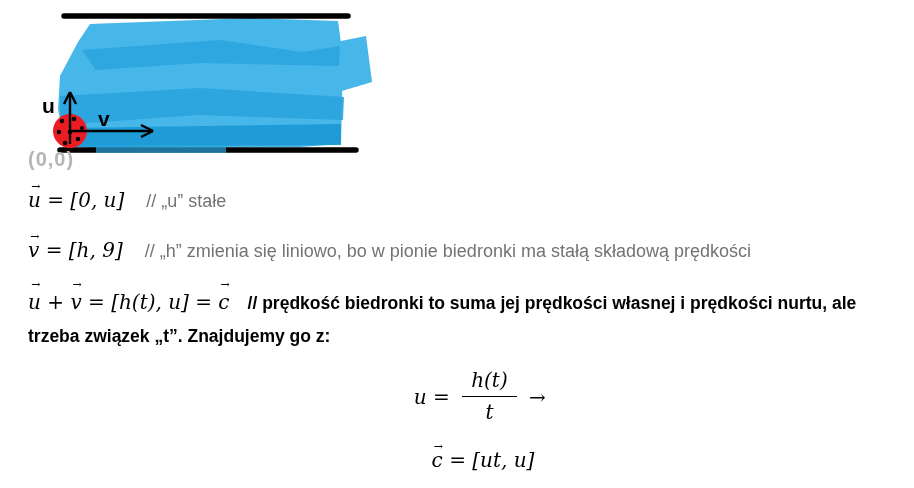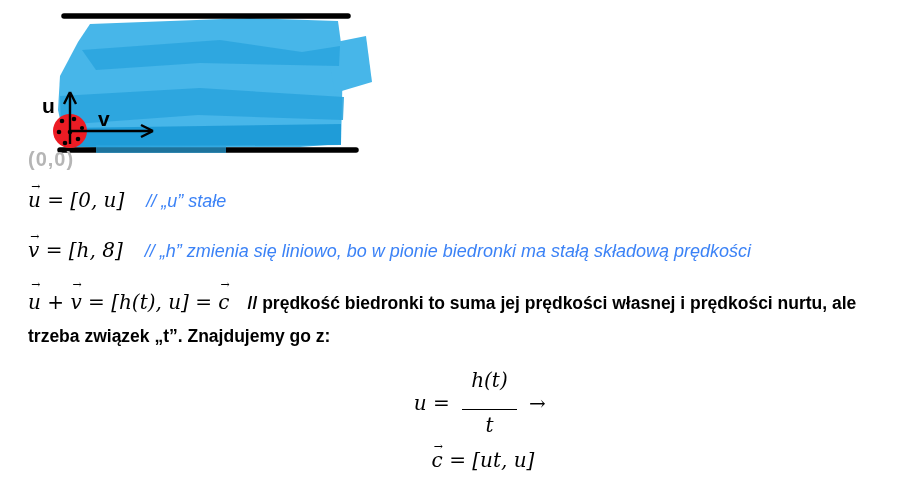--- a/index.html
+++ b/index.html
@@ -24,21 +24,21 @@
     white-space:pre;
   }
   .vec{position:relative;display:inline-block;font-style:italic;}
   .vec-arr{
     position:absolute;top:-0.62em;left:60%;
     transform:translateX(-50%);
     font-size:0.55em;font-style:normal;line-height:1;
   }
   .comment{
     font-family:"Liberation Sans",sans-serif;
-    font-style:italic;font-size:18px;color:#3b82f6;
+    font-size:18px;color:#737373;
     margin-left:22px;
   }
   .comment-plain{
     font-family:"Liberation Sans",sans-serif;
     font-style:normal;font-weight:600;font-size:17.5px;color:#000;
     margin-left:18px;
   }
   .eq-line{position:absolute;left:28px;white-space:nowrap;}
   .line1{top:188px;}
   .line2{top:238px;}
@@ -47,21 +47,21 @@
     position:absolute;left:0;width:914px;
     display:flex;justify-content:center;align-items:center;
     padding-left:52px;box-sizing:border-box;
   }
   .eq4{top:368px;}
   .eq5{top:448px;}
   .frac{
     display:inline-flex;flex-direction:column;align-items:center;
     vertical-align:middle;margin:0 6px;line-height:1.25;
   }
-  .frac-num{display:block;border-bottom:1.6px solid #000;padding:0 9px 16px;}
+  .frac-num{display:block;border-bottom:1.6px solid #000;padding:0 9px 3px;}
   .frac-den{display:block;padding-top:3px;}
 </style>
 </head>
 <body>
 
 <div class="page">
 
   <svg class="diagram-svg" viewBox="0 0 380 158" xmlns="http://www.w3.org/2000/svg">
 
     <polygon points="90,24 250,18 338,21 343,58 341,144 300,147 95,148 66,146 58,110 60,76 78,42" fill="#47b6e9"></polygon>
@@ -100,21 +100,21 @@
     <text class="diagram-label" x="98" y="126">v</text>
   </svg>
 
   <div class="origin-label">(0,0)</div>
 
   <div class="eq-line line1">
     <span class="math"><span class="vec"><span class="vec-arr">→</span><span>u</span></span><span> = [0, u]</span></span><span class="comment">// „u” stałe</span>
   </div>
 
   <div class="eq-line line2">
-    <span class="math"><span class="vec"><span class="vec-arr">→</span><span>v</span></span><span> = [h, 8]</span></span><span class="comment">// „h” zmienia się liniowo, bo w pionie biedronki ma stałą składową prędkości</span>
+    <span class="math"><span class="vec"><span class="vec-arr">→</span><span>v</span></span><span> = [h, 9]</span></span><span class="comment">// „h” zmienia się liniowo, bo w pionie biedronki ma stałą składową prędkości</span>
   </div>
 
   <div class="eq-line line3">
     <span class="math"><span class="vec"><span class="vec-arr">→</span><span>u</span></span><span> + </span><span class="vec"><span class="vec-arr">→</span><span>v</span></span><span> = [h(t), u] = </span><span class="vec"><span class="vec-arr">→</span><span>c</span></span></span><span class="comment-plain">// prędkość biedronki to suma jej prędkości własnej i prędkości nurtu, ale trzeba związek „t”. Znajdujemy go z:</span>
   </div>
 
   <div class="center-row eq4">
     <span class="math">u = </span>
       <span class="frac math"><span class="frac-num">h(t)</span><span class="frac-den">t</span></span>
       <span class="math"> → </span>

